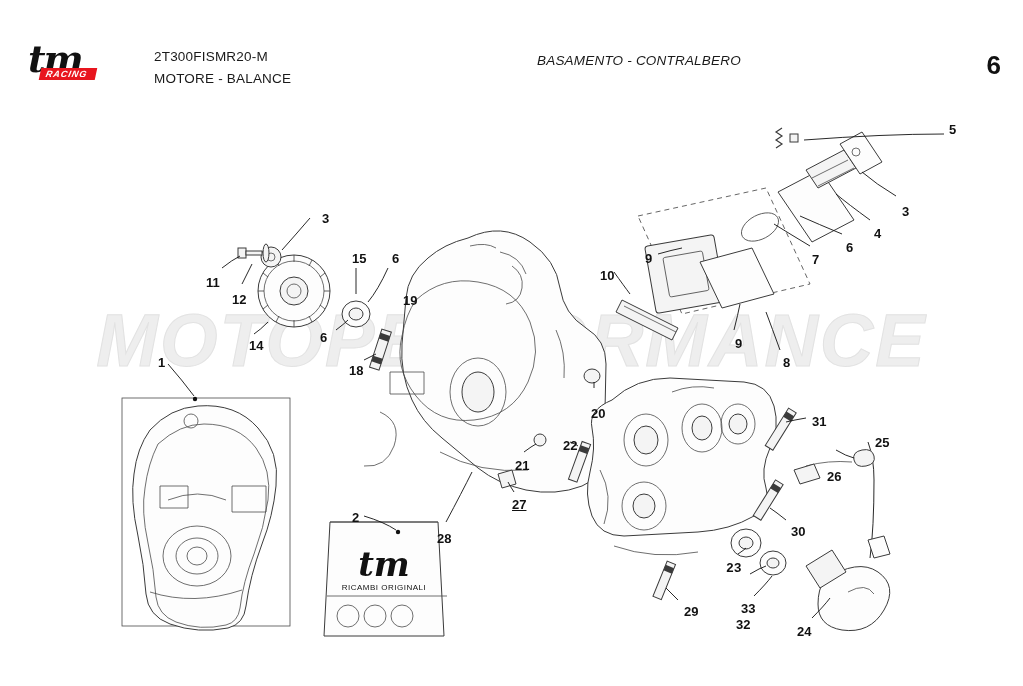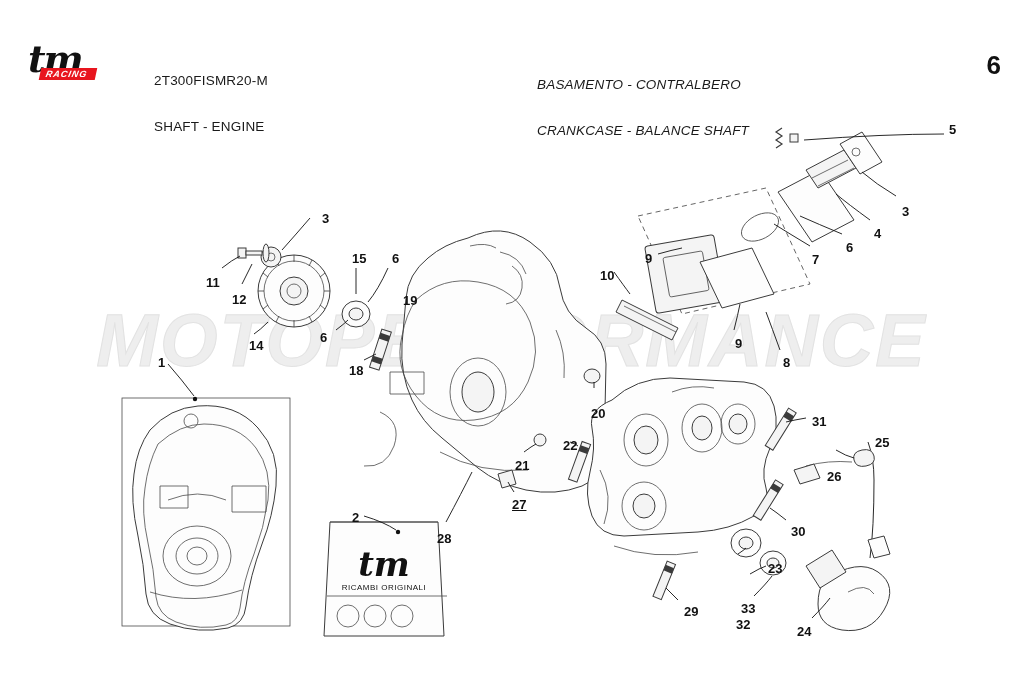--- a/index.html
+++ b/index.html
@@ -62,21 +62,20 @@
     left: 537px;
     top: 50px;
     line-height: 22px;
     font-style: italic;
   }
   .hdr-line {
     font-size: 13.5px;
     color: #1a1a1a;
     letter-spacing: 0.2px;
     white-space: nowrap;
-    margin-top: 24px;
   }
   .page-num {
     position: absolute;
     right: 22px;
     top: 50px;
     font-size: 26px;
     font-weight: bold;
     color: #111;
   }
 
@@ -125,26 +124,25 @@
 
 <div id="page">
 
   <div class="logo">
     <div class="tm-text">tm</div>
     <div class="racing-badge">RACING</div>
   </div>
 
   <div class="hdr-left">
     <div class="hdr-line">2T300FISMR20-M</div>
-    <div class="hdr-line">SHAFT - ENGINE</div>
+    <div class="hdr-line">MOTORE - BALANCE</div>
   </div>
 
   <div class="hdr-mid">
     <div class="hdr-line">BASAMENTO - CONTRALBERO</div>
-    <div class="hdr-line">CRANKCASE - BALANCE SHAFT</div>
   </div>
 
   <div class="page-num">6</div>
 
   <div class="watermark">MOTOPERFORMANCE</div>
 
   <svg id="diagram" viewBox="0 0 1023 686">
 
     <g>
       <rect x="122" y="398" width="168" height="228" class="thin"></rect>
@@ -371,21 +369,21 @@
   <div class="callout" style="left:322px; top:211px;">3</div>
   <div class="callout" style="left:249px; top:338px;">14</div>
   <div class="callout" style="left:352px; top:251px;">15</div>
   <div class="callout" style="left:392px; top:251px;">6</div>
   <div class="callout" style="left:320px; top:330px;">6</div>
   <div class="callout" style="left:349px; top:363px;">18</div>
   <div class="callout" style="left:403px; top:293px;">19</div>
   <div class="callout" style="left:591px; top:394px;margin-top:12px;">20</div>
   <div class="callout" style="left:515px; top:458px;">21</div>
   <div class="callout" style="left:563px; top:438px;">22</div>
-  <div class="callout" style="left:768px; top:561px;">23</div>
+  <div class="callout" style="left:726px; top:561px;font-family:Liberation Mono, monospace;">23</div>
   <div class="callout" style="left:797px; top:624px;">24</div>
   <div class="callout" style="left:875px; top:435px;">25</div>
   <div class="callout" style="left:827px; top:447px;margin-top:22px;">26</div>
   <div class="callout" style="left:512px; top:497px;text-decoration:underline;">27</div>
   <div class="callout" style="left:437px; top:531px;">28</div>
   <div class="callout" style="left:684px; top:604px;">29</div>
   <div class="callout" style="left:791px; top:524px;">30</div>
   <div class="callout" style="left:812px; top:414px;">31</div>
   <div class="callout" style="left:736px; top:579px;margin-top:38px;">32</div>
   <div class="callout" style="left:741px; top:601px;">33</div>

